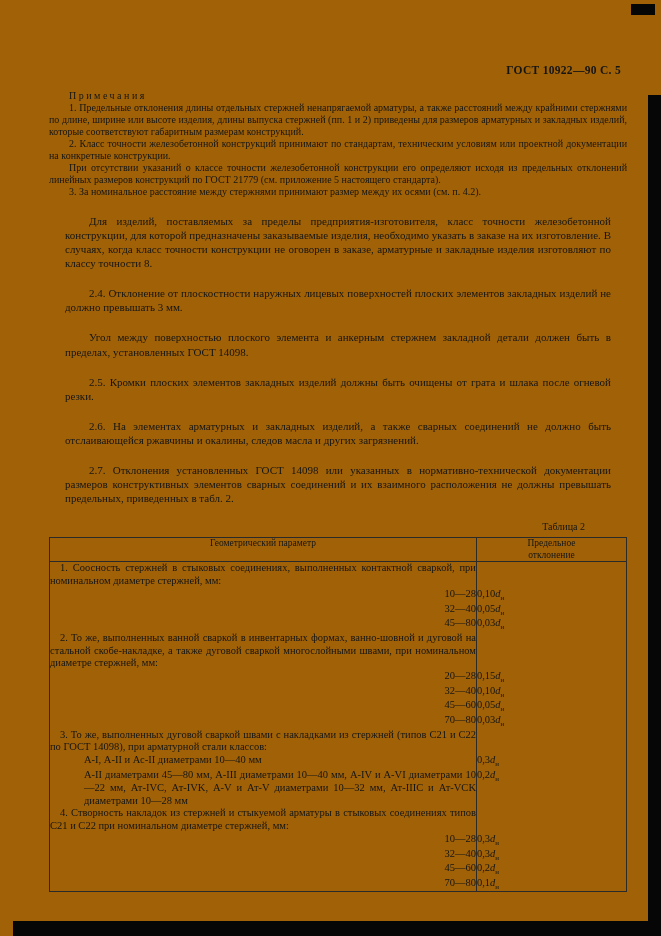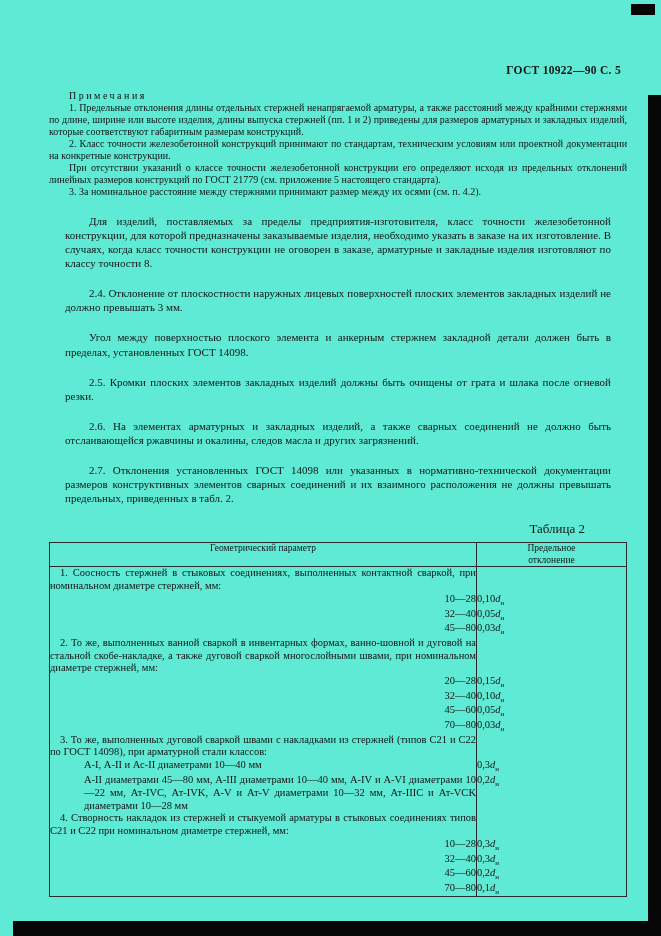--- a/index.html
+++ b/index.html
@@ -1,21 +1,21 @@
 <!DOCTYPE html>
 <html><head>
 <meta charset="utf-8">
 <style>
   * { box-sizing: border-box; }
   html, body { margin: 0; padding: 0; background: #d9d9d9; }
   .page {
     position: relative;
     width: 661px; height: 936px;
     margin: 0 auto;
-    background: #5eead4;
+    background: #a16207;
     font-family: "Liberation Serif", serif;
     color: #151515;
     overflow: hidden;
   }
   .doc-header {
     position: absolute;
     top: 64px; right: 40px;
     font-weight: bold;
     font-size: 11.5px;
     letter-spacing: 0.3px;
@@ -43,21 +43,21 @@
     margin-top: 9px;
     font-size: 11px;
     line-height: 1.28;
     text-align: justify;
   }
   .body-text p { margin: 16px; text-indent: 24px; }
   
   .table-caption {
     margin: 13px 42px 5px 0;
     text-align: right;
-    font-size: 13px;
+    font-size: 10px;
   }
   table.gost-table {
     width: 100%;
     border-collapse: collapse;
     font-size: 10.5px;
     line-height: 1.22;
     border: 1px solid #2a2a2a;
   }
   table.gost-table td { padding: 0; vertical-align: top; }
   .col-param { width: 74%; }

